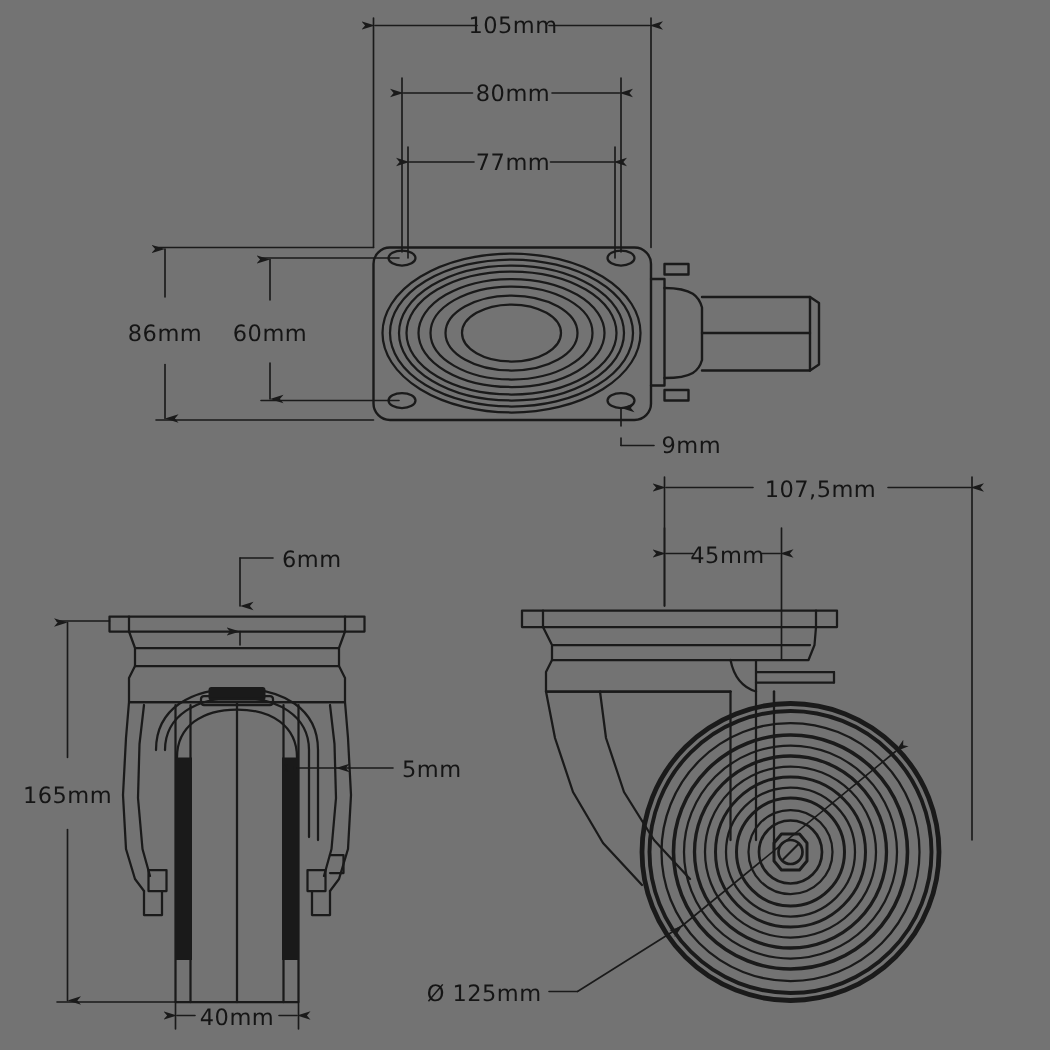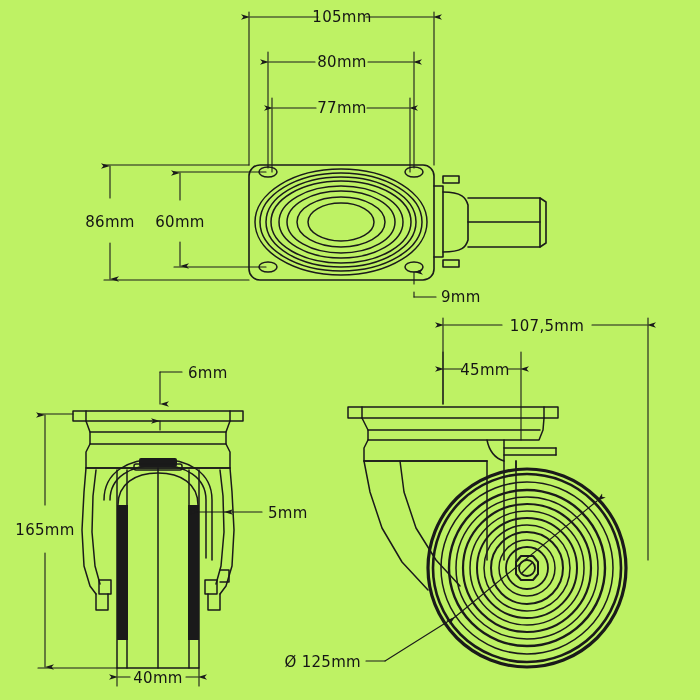--- a/index.html
+++ b/index.html
@@ -7,21 +7,21 @@
     padding: 0;
     background: #ffffff;
   }
   body {
     font-family: "DejaVu Sans", sans-serif;
   }
   #sheet {
     position: relative;
     width: 700px;
     height: 700px;
-    background: #bef264;
+    background: #737373;
     overflow: hidden;
   }
   #sheet svg {
     position: absolute;
     left: 0;
     top: 0;
   }
   .dimtext {
     font-family: "DejaVu Sans", sans-serif;
     font-size: 15px;

